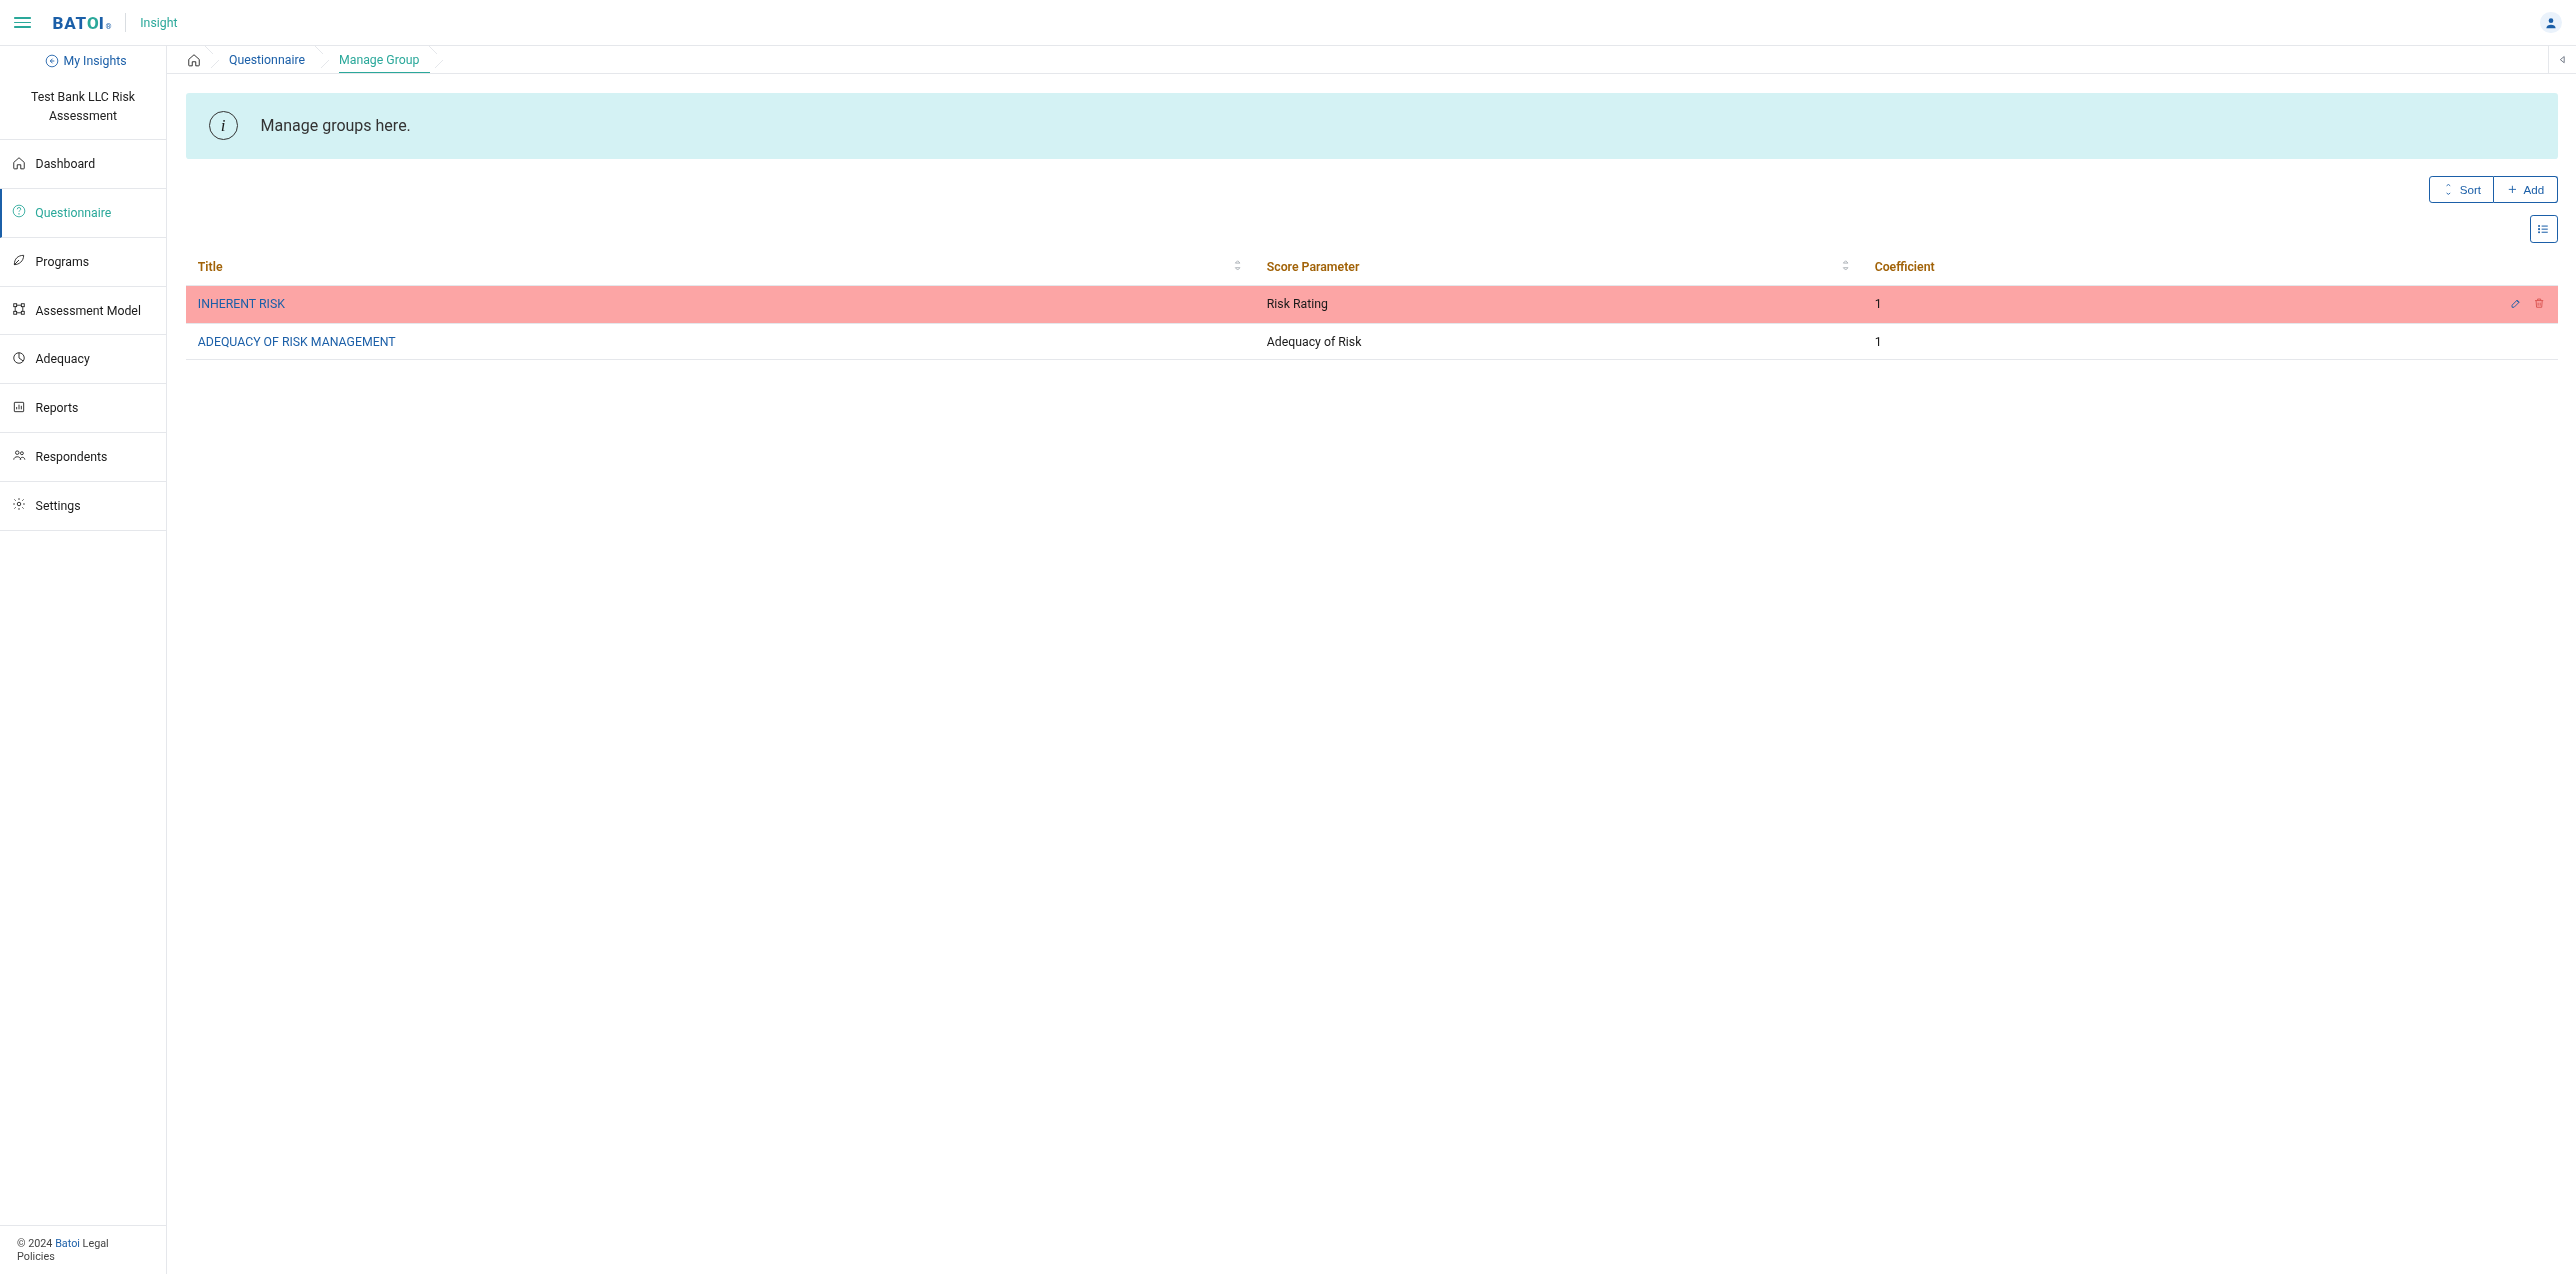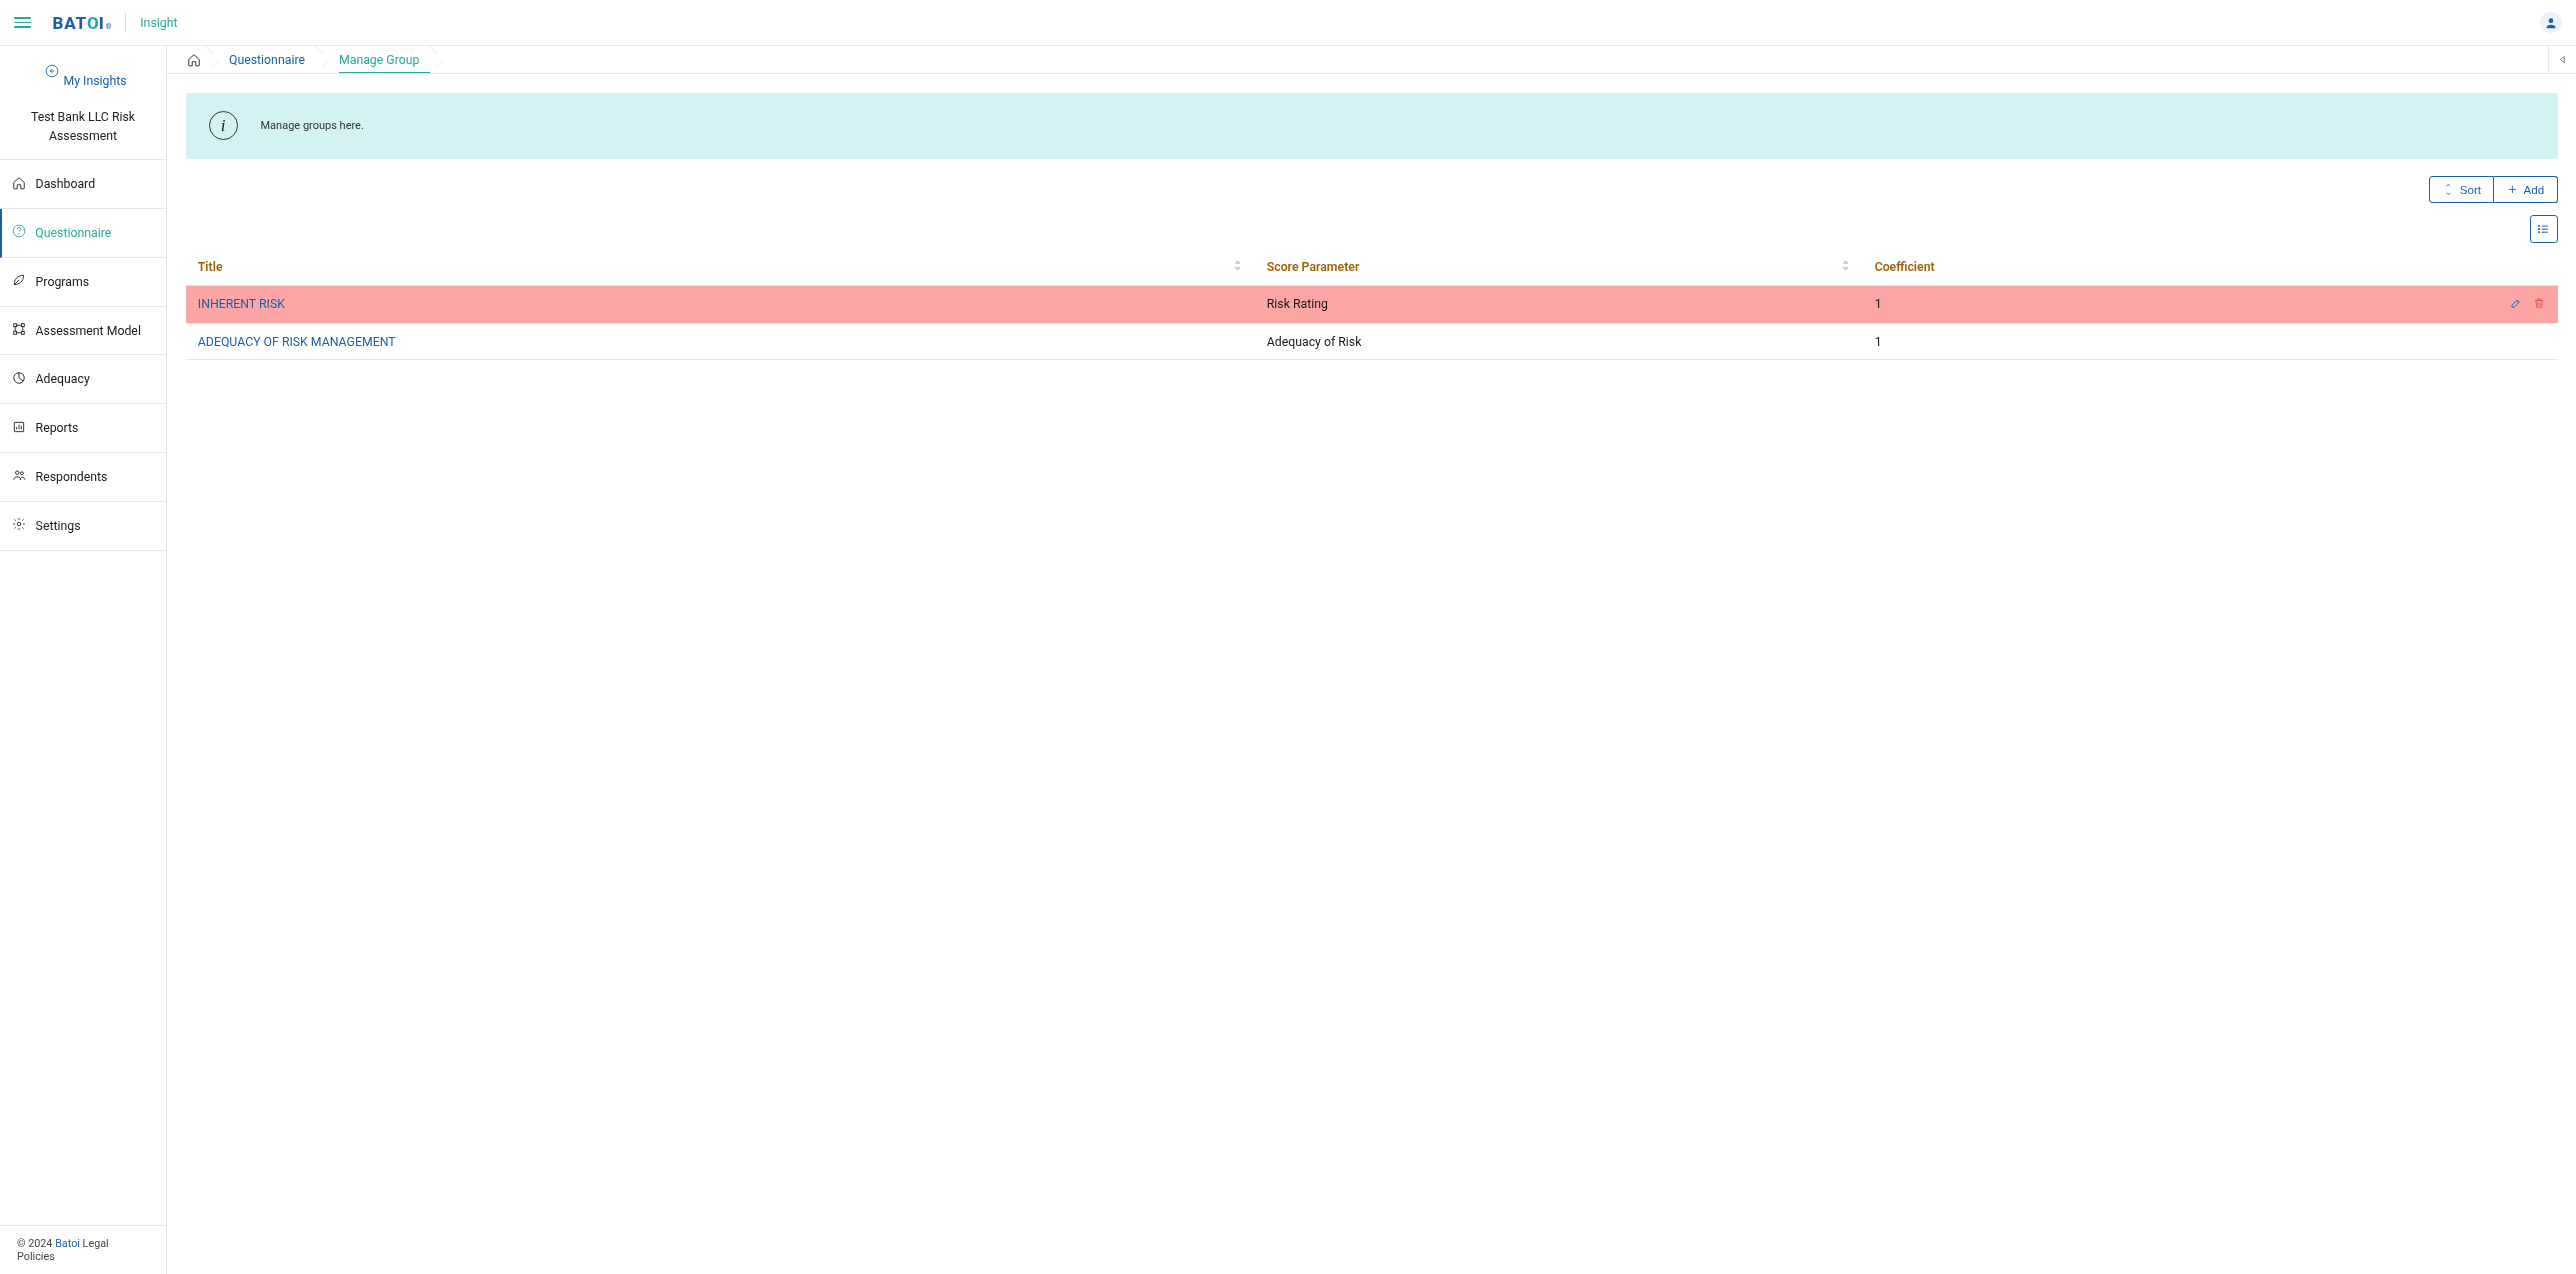--- a/index.html
+++ b/index.html
@@ -21,21 +21,21 @@
   .avatar svg { width: 14px; height: 14px; fill: #1b5fa8; }
 
   
   .app { flex: 1; display: flex; min-height: 0; }
   .sidebar { width: 167px; border-right: 0.8px solid #e5e7eb; display: flex; flex-direction: column; }
   .content { flex: 1; display: flex; flex-direction: column; min-width: 0; }
 
   
   .my-insights { color: #1b5fa8; font-size: 12.3px; padding: 7.7px 14px 7.7px 45px; display: flex; align-items: center; position: relative; cursor: pointer; }
   .my-insights .back-icon { position: absolute; left: 45px; width: 14px; height: 14px; }
-  .my-insights .lbl { margin-left: 18.5px; margin-top: 20px; }
+  .my-insights .lbl { margin-left: 18.5px; }
   .sidebar-title { padding: 12.3px 14px; text-align: center; font-size: 12.3px; color: #222; border-bottom: 0.8px solid #e5e7eb; line-height: 1.6; }
 
   .nav { list-style: none; }
   .nav-item { display: flex; align-items: center; gap: 9.3px; padding: 15.4px 12.3px; border-bottom: 0.8px solid #e5e7eb; cursor: pointer; font-size: 12.3px; color: #1a1a1a; position: relative; }
   .nav-item svg { width: 14px; height: 14px; stroke: #1a1a1a; fill: none; }
   .nav-item.active { color: #2aa89a; border-left: 2.3px solid #1b5fa8; padding-left: 10px; }
   .nav-item.active svg { stroke: #2aa89a; }
 
   .sidebar-footer { margin-top: auto; padding: 10.8px 17px; font-size: 10.8px; color: #444; border-top: 0.8px solid #e5e7eb; }
   .sidebar-footer a { color: #1b5fa8; text-decoration: none; }
@@ -50,21 +50,21 @@
   .crumb-active { color: #2aa89a; }
   .crumb-active::before { content: ""; position: absolute; left: 17px; right: 6.2px; bottom: 0; height: 1.5px; background: #2aa89a; }
   .breadcrumb-spacer { flex: 1; }
   .collapse-right { width: 28px; border-left: 0.8px solid #e5e7eb; display: flex; align-items: center; justify-content: center; cursor: pointer; }
   .collapse-right svg { width: 9.3px; height: 9.3px; stroke: #6b7280; fill: none; }
 
   .main { padding: 18.5px; flex: 1; overflow: auto; }
 
   .info-banner { background: #d4f2f4; border-radius: 3.1px; padding: 18.5px 23px; display: flex; align-items: center; gap: 23px; margin-bottom: 17px; }
   .info-banner .icon { width: 29px; height: 29px; border: 1.5px solid #333; border-radius: 50%; display: flex; align-items: center; justify-content: center; font-family: Georgia, serif; font-style: italic; font-size: 17px; }
-  .info-banner .msg { font-size: 11px; color: #333; }
+  .info-banner .msg { font-size: 16px; color: #333; }
 
   .toolbar { display: flex; justify-content: flex-end; gap: 0; margin-bottom: 12.3px; }
   .tb-btn { border: 0.8px solid #1b5fa8; color: #1b5fa8; padding: 6.2px 12.3px; font-size: 11.6px; background: #fff; display: flex; align-items: center; gap: 6.2px; cursor: pointer; }
   .tb-btn:first-child { border-radius: 3.1px 0 0 3.1px; }
   .tb-btn:last-child { border-radius: 0 3.1px 3.1px 0; border-left: none; }
   .tb-btn svg { width: 10.8px; height: 10.8px; stroke: #1b5fa8; fill: none; }
 
   .view-toggle-row { display: flex; justify-content: flex-end; margin-bottom: 6.2px; }
   .view-toggle { width: 28px; height: 28px; border: 0.8px solid #1b5fa8; border-radius: 3.1px; display: flex; align-items: center; justify-content: center; cursor: pointer; }
   .view-toggle svg { width: 12.3px; height: 12.3px; stroke: #1b5fa8; fill: none; }

